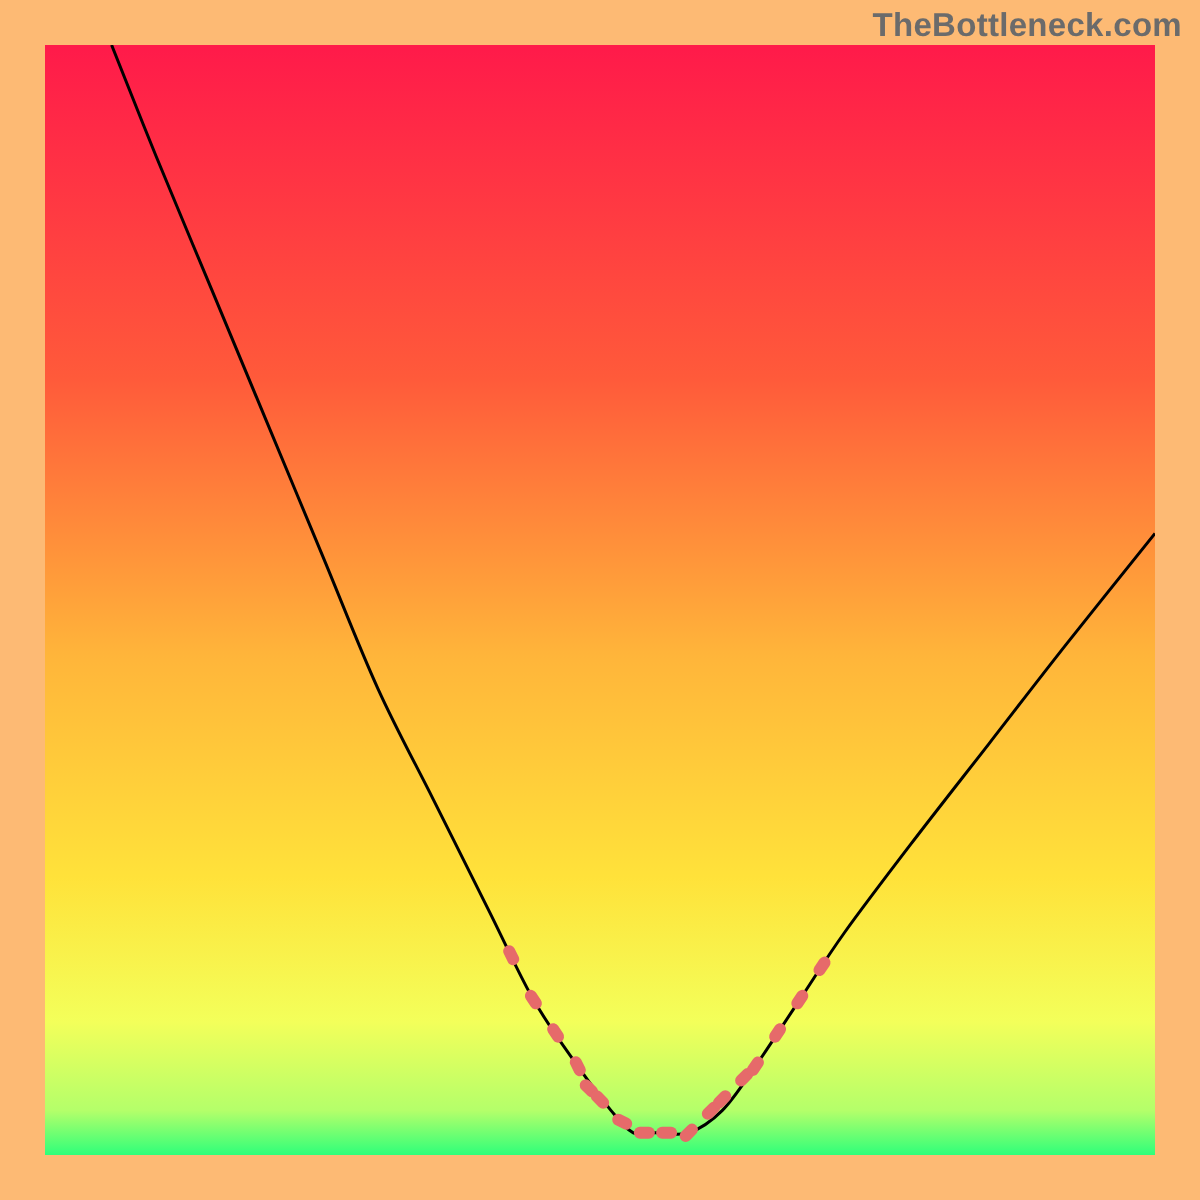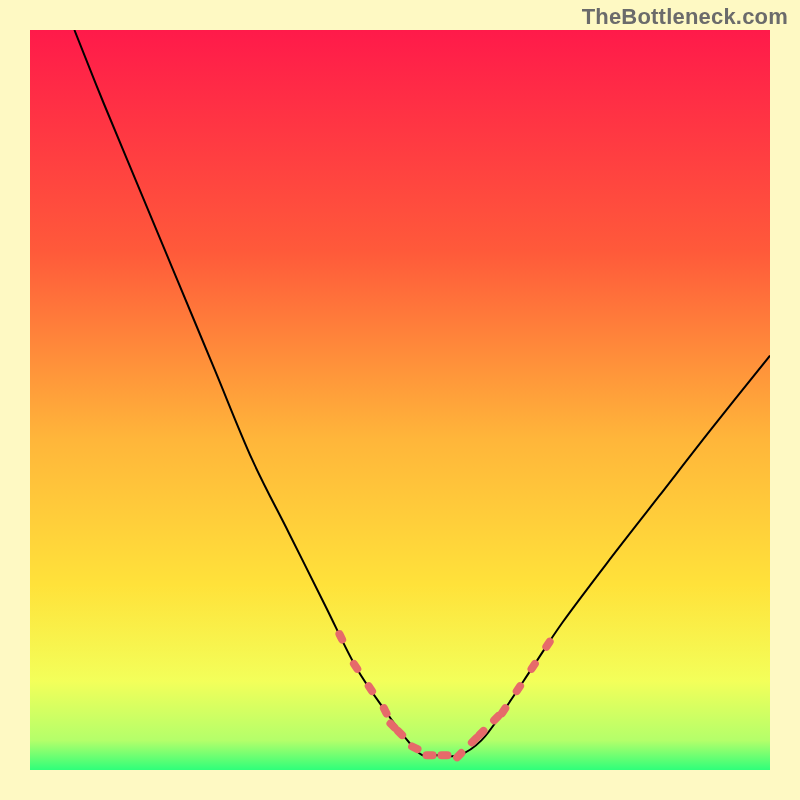--- a/index.html
+++ b/index.html
@@ -1,21 +1,21 @@
 <!DOCTYPE html>
 <html><head>
 <meta charset="utf-8">
 <style>
   * { margin: 0; padding: 0; box-sizing: border-box; }
   html, body { width: 800px; height: 800px; background: #000; overflow: hidden; }
   .frame {
     position: relative;
     width: 800px;
     height: 800px;
-    background: #fef9c3;
+    background: #fdba74;
   }
   .watermark {
     position: absolute;
     top: 4px;
     right: 12px;
     font-family: Arial, Helvetica, sans-serif;
     font-size: 22px;
     font-weight: bold;
     color: #6b6b6b;
     letter-spacing: 0.2px;

